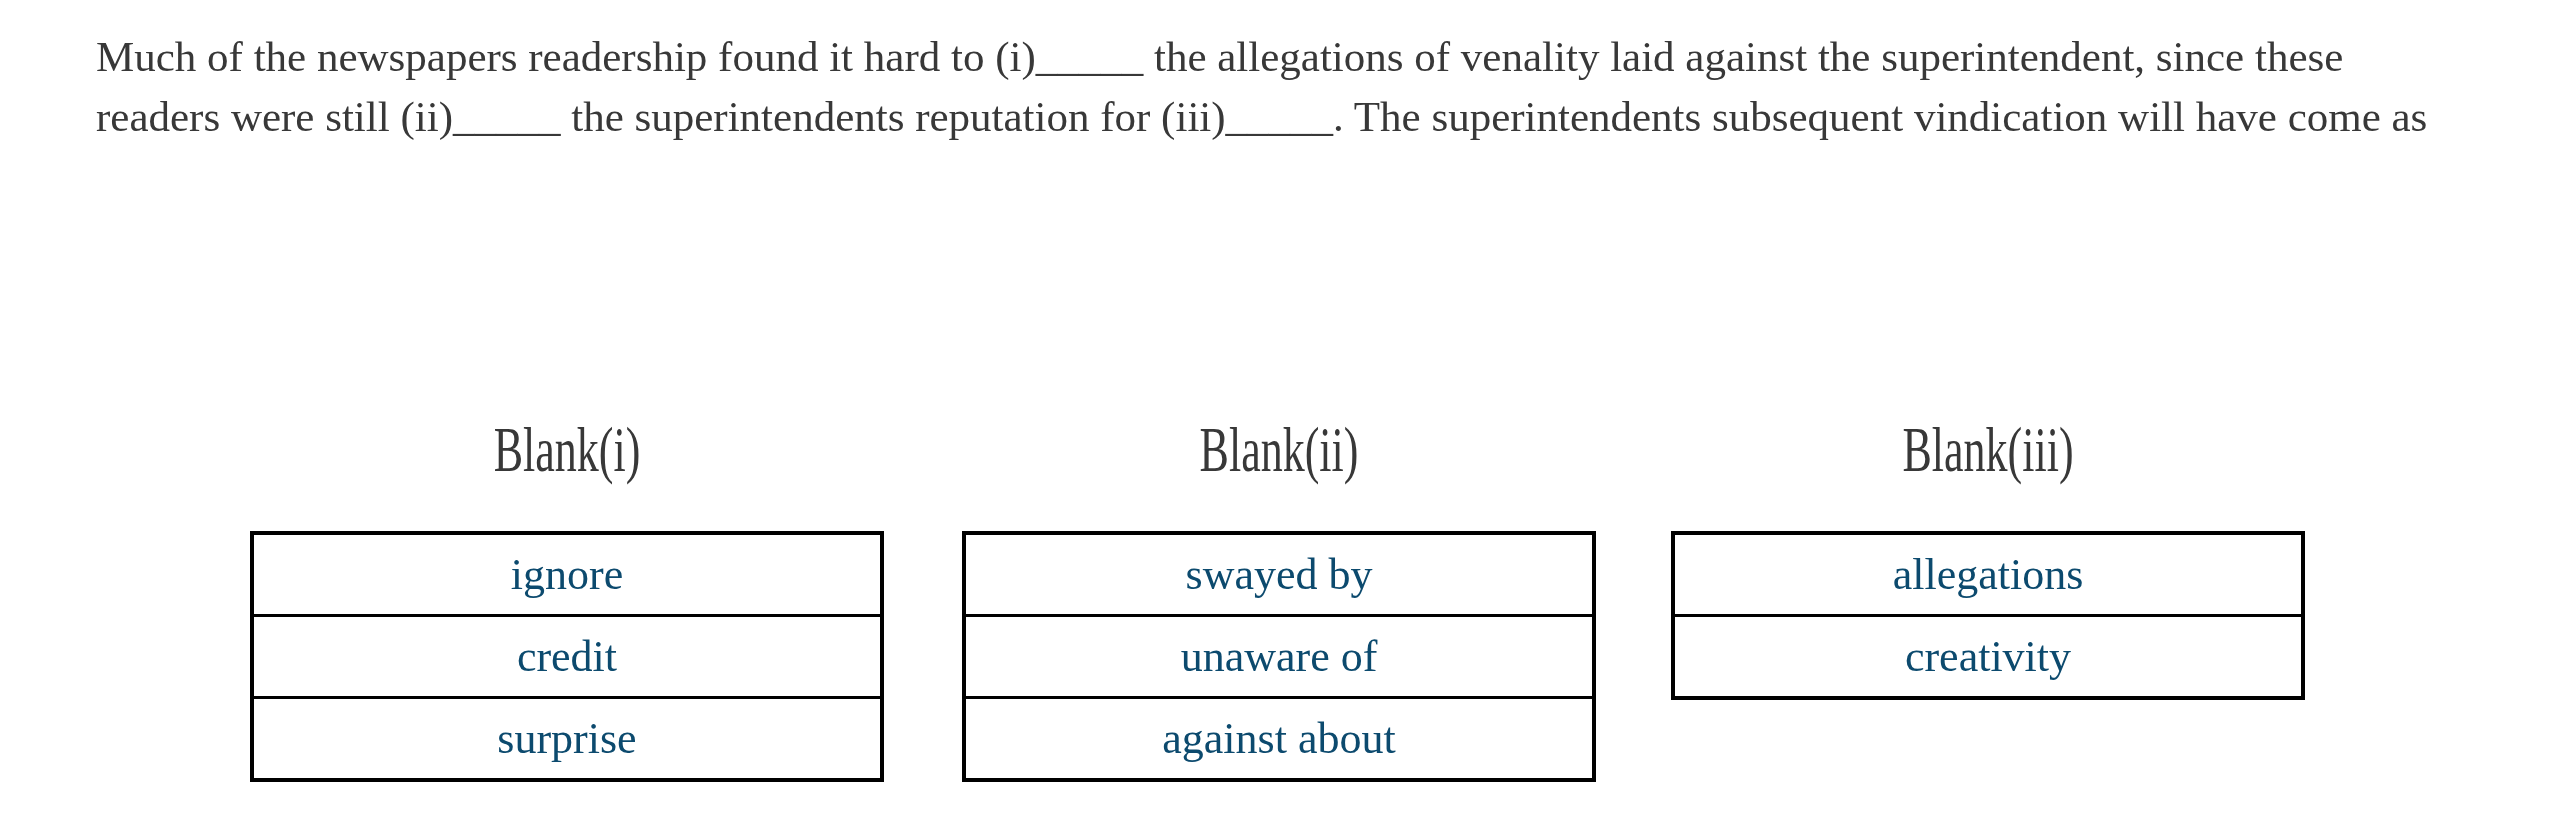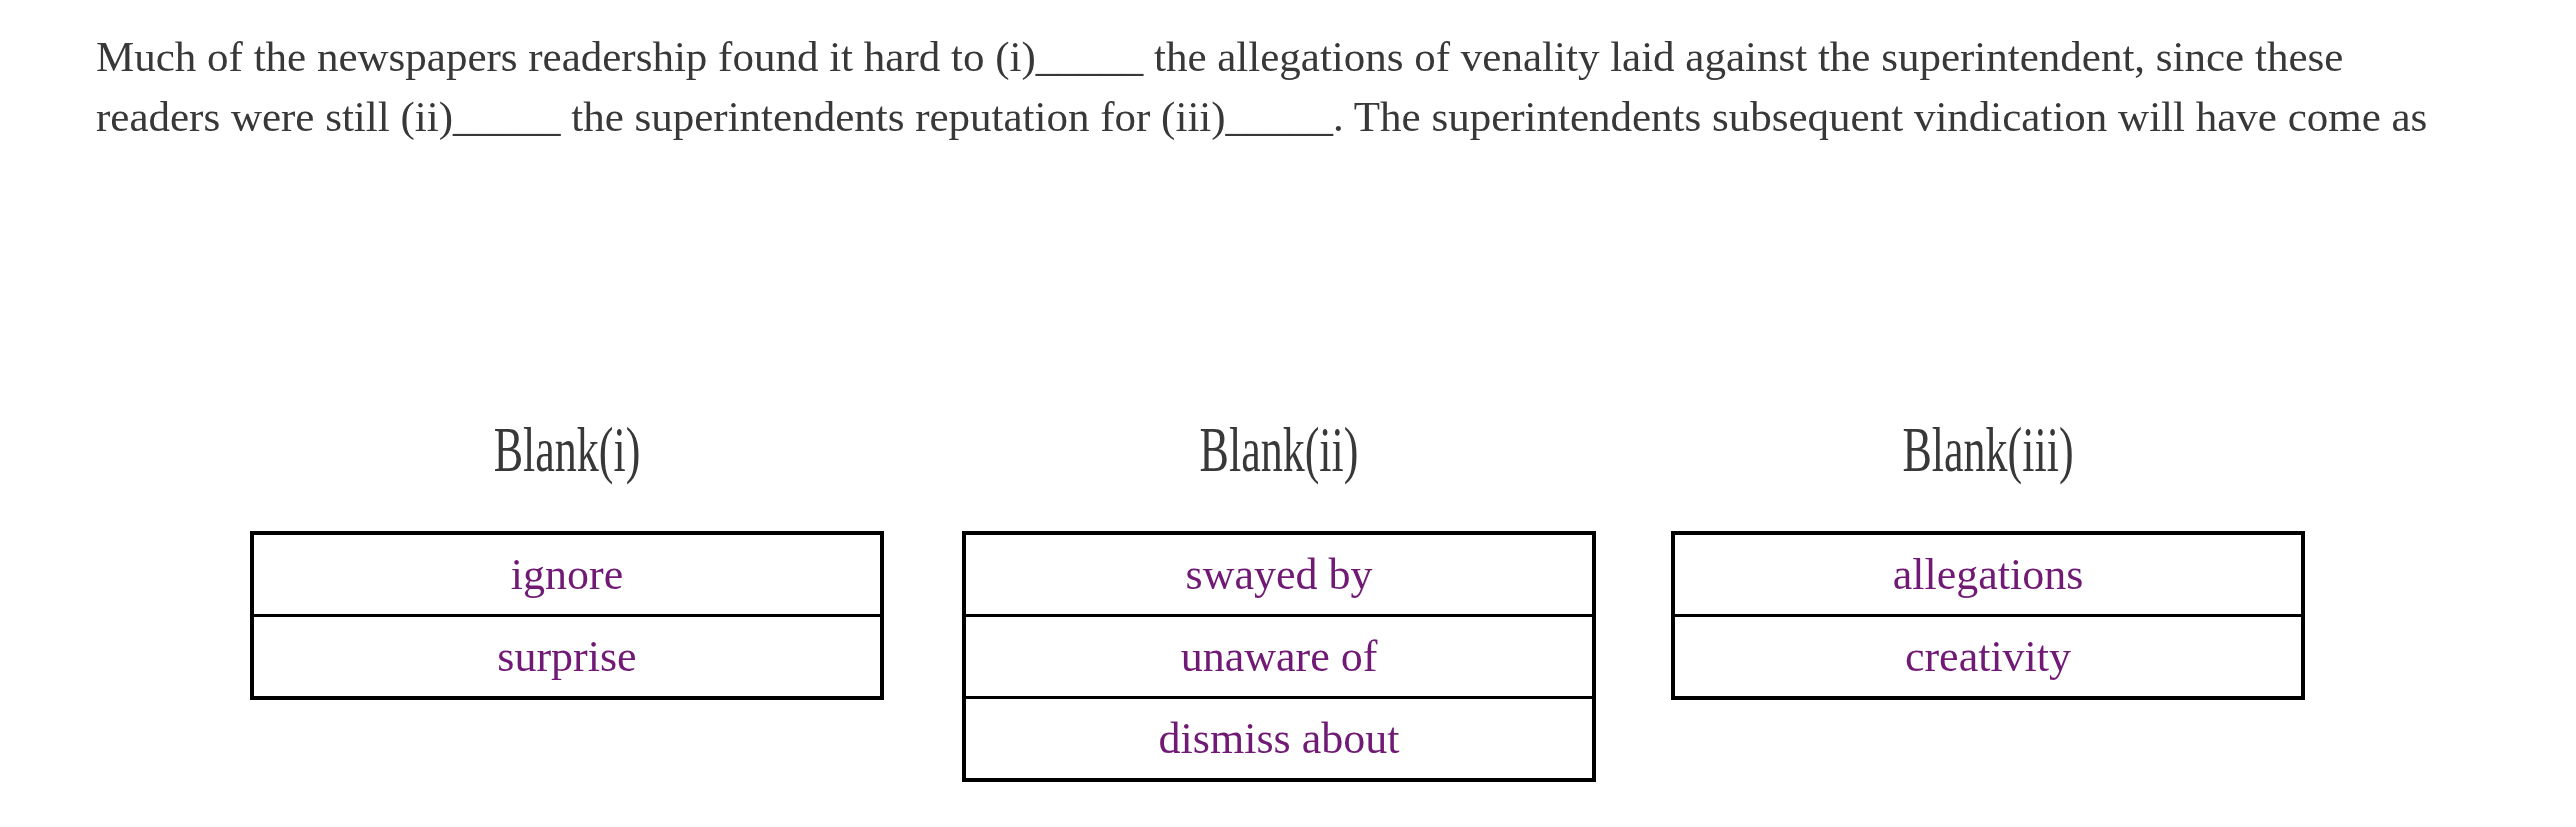--- a/index.html
+++ b/index.html
@@ -51,21 +51,21 @@
     box-sizing: border-box;
     border: 4.1px solid #000000;
     background: #ffffff;
   }
   .option-cell {
     height: 79px;
     display: flex;
     align-items: center;
     justify-content: center;
     font-size: 44px;
-    color: #701a75;
+    color: #0c4a6e;
     border-top: 3.3px solid #000000;
     white-space: nowrap;
     cursor: default;
   }
   .option-cell:first-child {
     border-top: none;
   }
 
   .col-1 { left: 250px; }
   .col-2 { left: 962px; }
@@ -78,26 +78,27 @@
   <div>Much of the newspapers readership found it hard to (i)_____ the allegations of venality laid against the superintendent, since these</div>
   <div>readers were still (ii)_____ the superintendents reputation for (iii)_____. The superintendents subsequent vindication will have come as</div>
 </div>
 
 <div class="col-header col-1">Blank(i)</div>
 <div class="col-header col-2">Blank(ii)</div>
 <div class="col-header col-3">Blank(iii)</div>
 
 <div class="options-table col-1">
   <div class="option-cell">ignore</div>
+  <div class="option-cell">credit</div>
   <div class="option-cell">surprise</div>
 </div>
 
 <div class="options-table col-2">
   <div class="option-cell">swayed by</div>
   <div class="option-cell">unaware of</div>
-  <div class="option-cell">dismiss about</div>
+  <div class="option-cell">against about</div>
 </div>
 
 <div class="options-table col-3">
   <div class="option-cell">allegations</div>
   <div class="option-cell">creativity</div>
 </div>
 
 
 </body></html>

